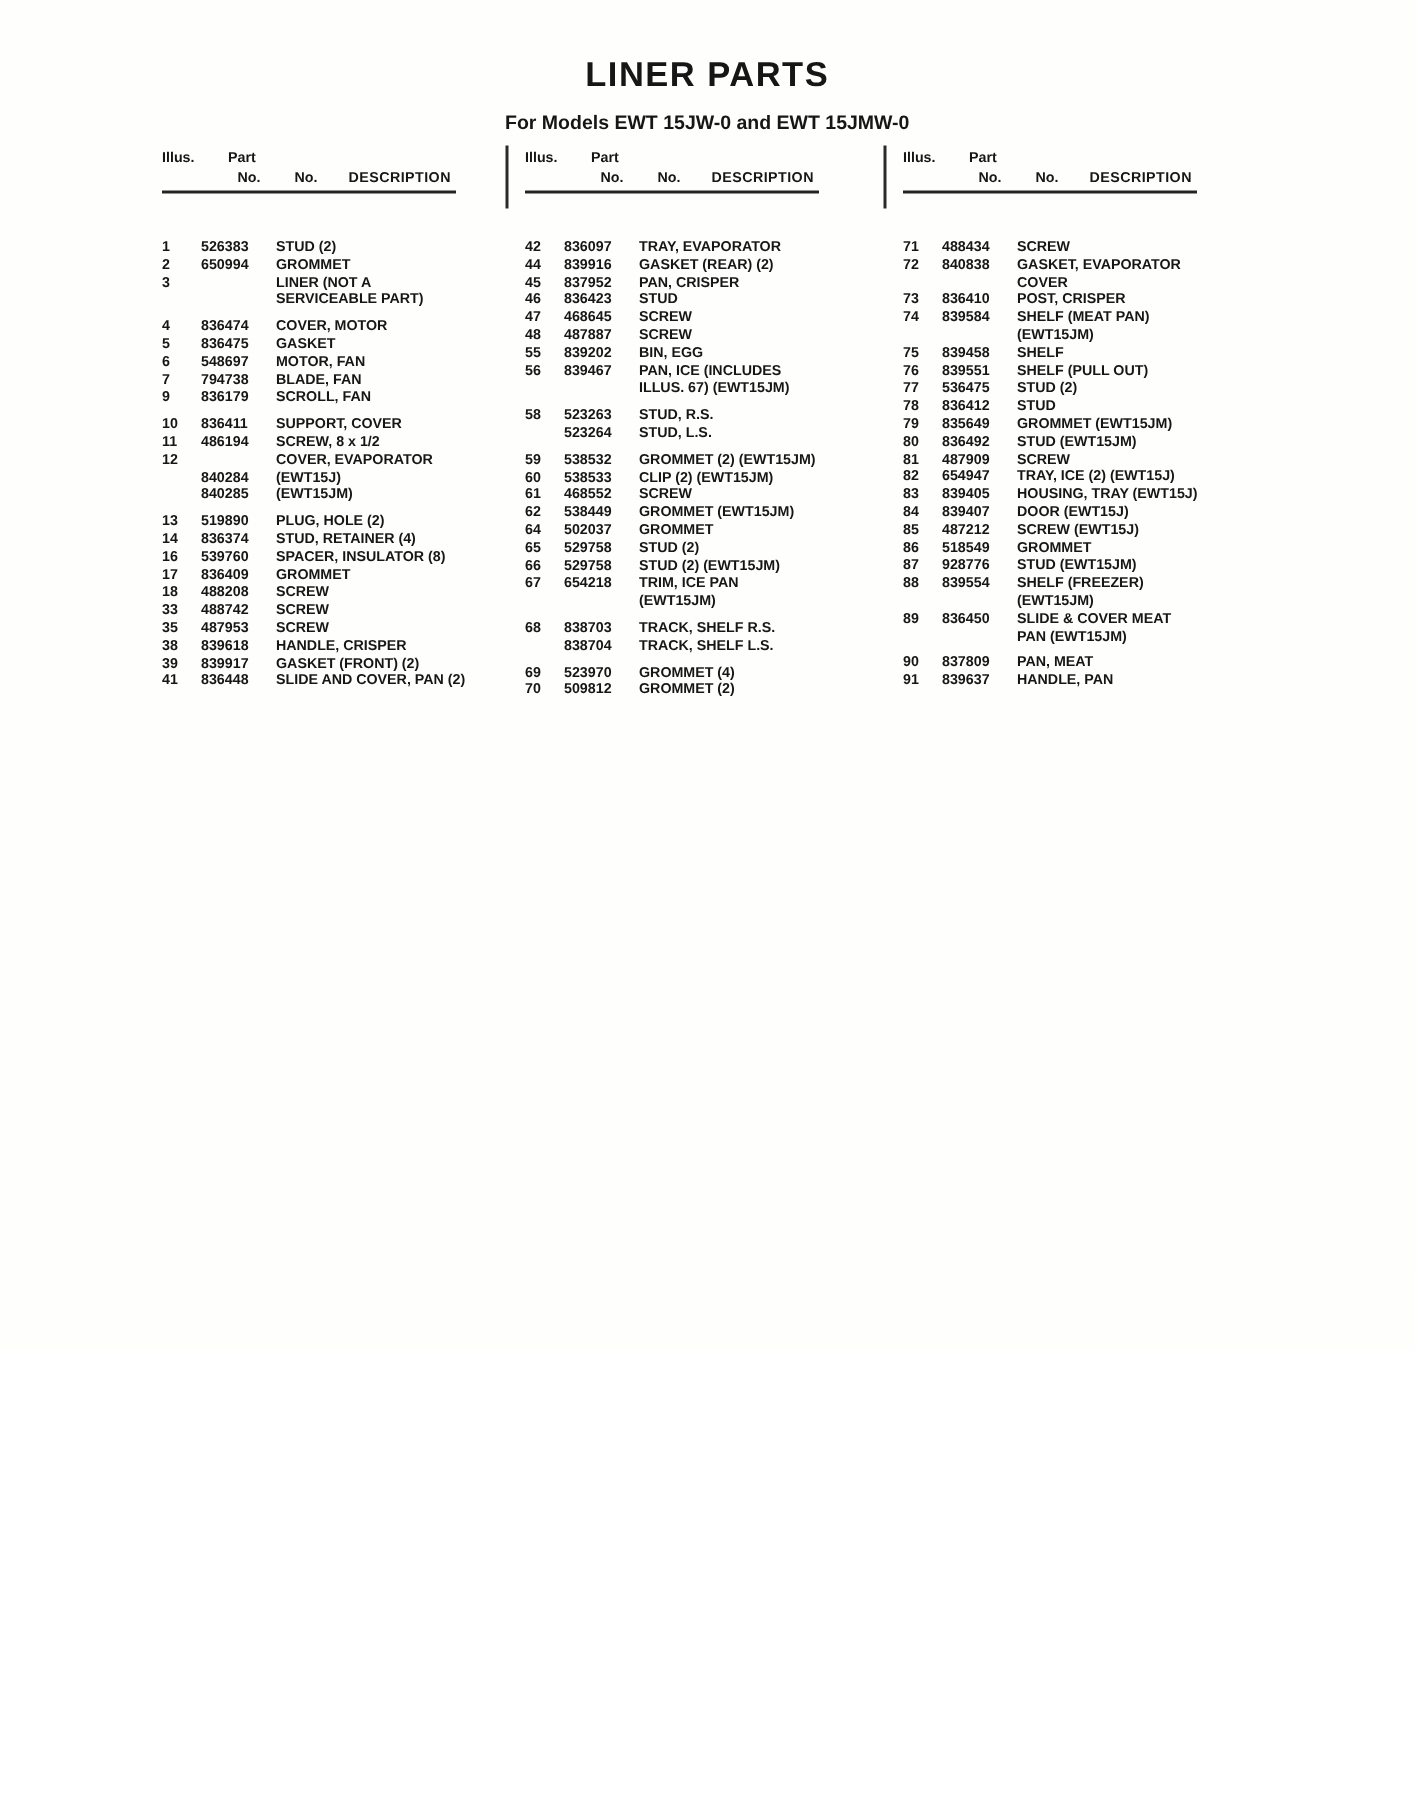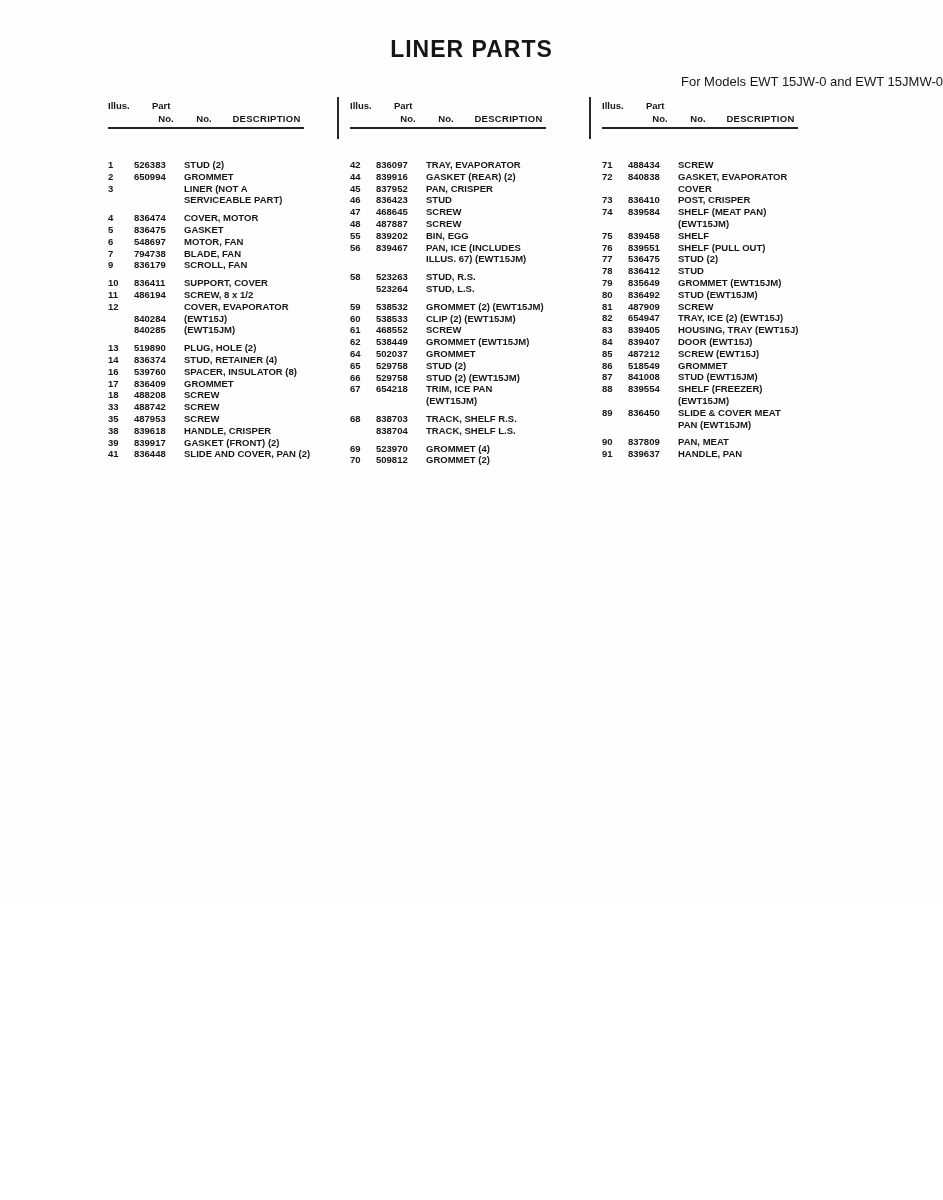--- a/index.html
+++ b/index.html
@@ -12,21 +12,21 @@
     font-family:"Liberation Sans", sans-serif;
     color:#161616;
     overflow:hidden;
   }
   .title {
     position:absolute; top:36px; left:0; width:100%;
     text-align:center; font-size:23px; font-weight:700; letter-spacing:1px;
   }
   .subtitle {
     position:absolute; top:74px; left:0; width:100%;
-    text-align:right; font-size:13px; font-weight:400;
+    text-align:center; font-size:13px; font-weight:700;
   }
   .columns {
     position:absolute; top:100px; left:108px; width:808px;
     display:flex;
     justify-content:space-between;
   }
   .col { flex:0 0 auto; }
   .col-1 { width:242px; }
   .col-2 { width:252px; }
   .col-3 { width:314px; }
@@ -464,21 +464,21 @@
             <span class="c-p">487212</span>
             <span class="c-d">SCREW (EWT15J)</span>
           </div>
           <div class="row">
             <span class="c-i">86</span>
             <span class="c-p">518549</span>
             <span class="c-d">GROMMET</span>
           </div>
           <div class="row">
             <span class="c-i">87</span>
-            <span class="c-p">841008</span>
+            <span class="c-p">928776</span>
             <span class="c-d">STUD (EWT15JM)</span>
           </div>
           <div class="row">
             <span class="c-i">88</span>
             <span class="c-p">839554</span>
             <span class="c-d">SHELF (FREEZER)</span>
           </div>
           <div class="row">
             <span class="c-i"></span>
             <span class="c-p"></span>

